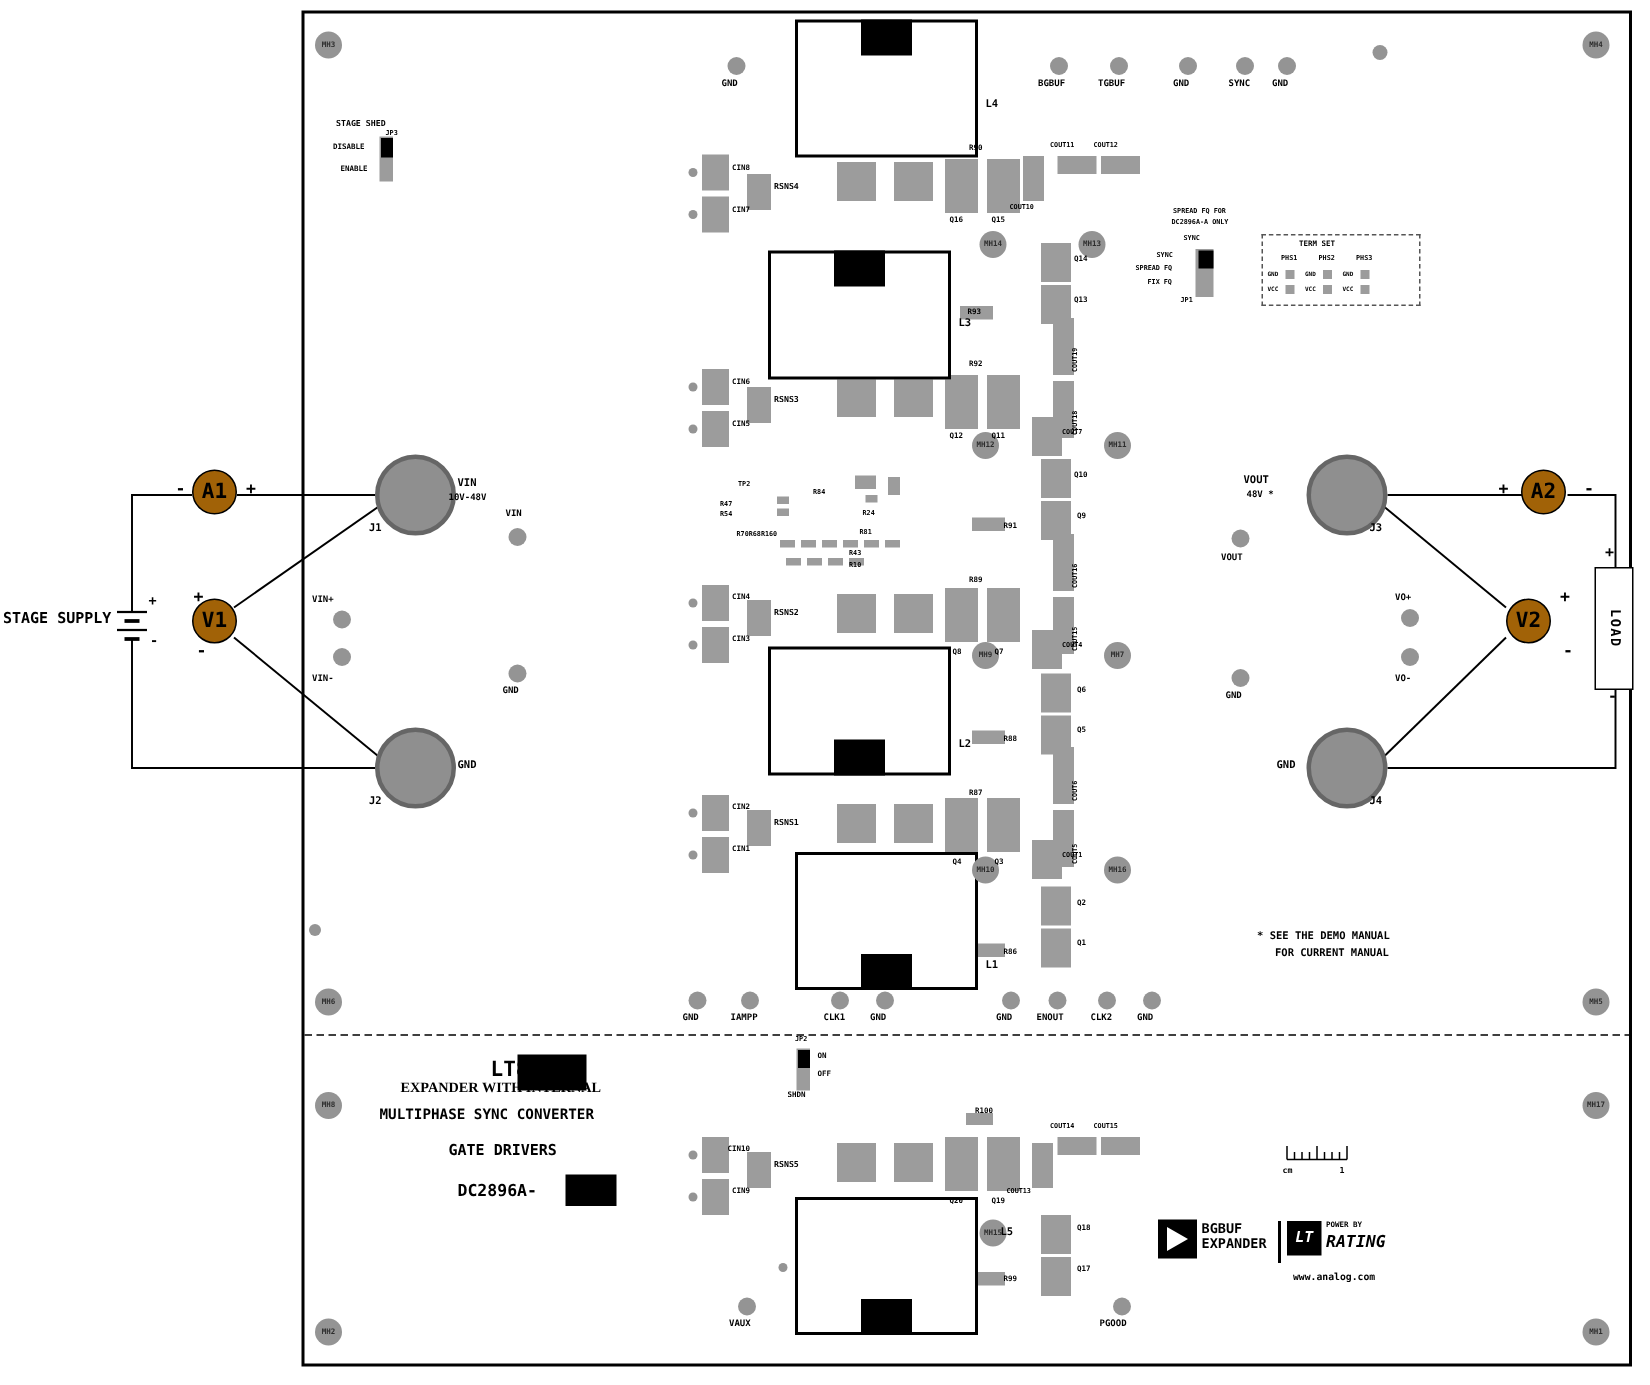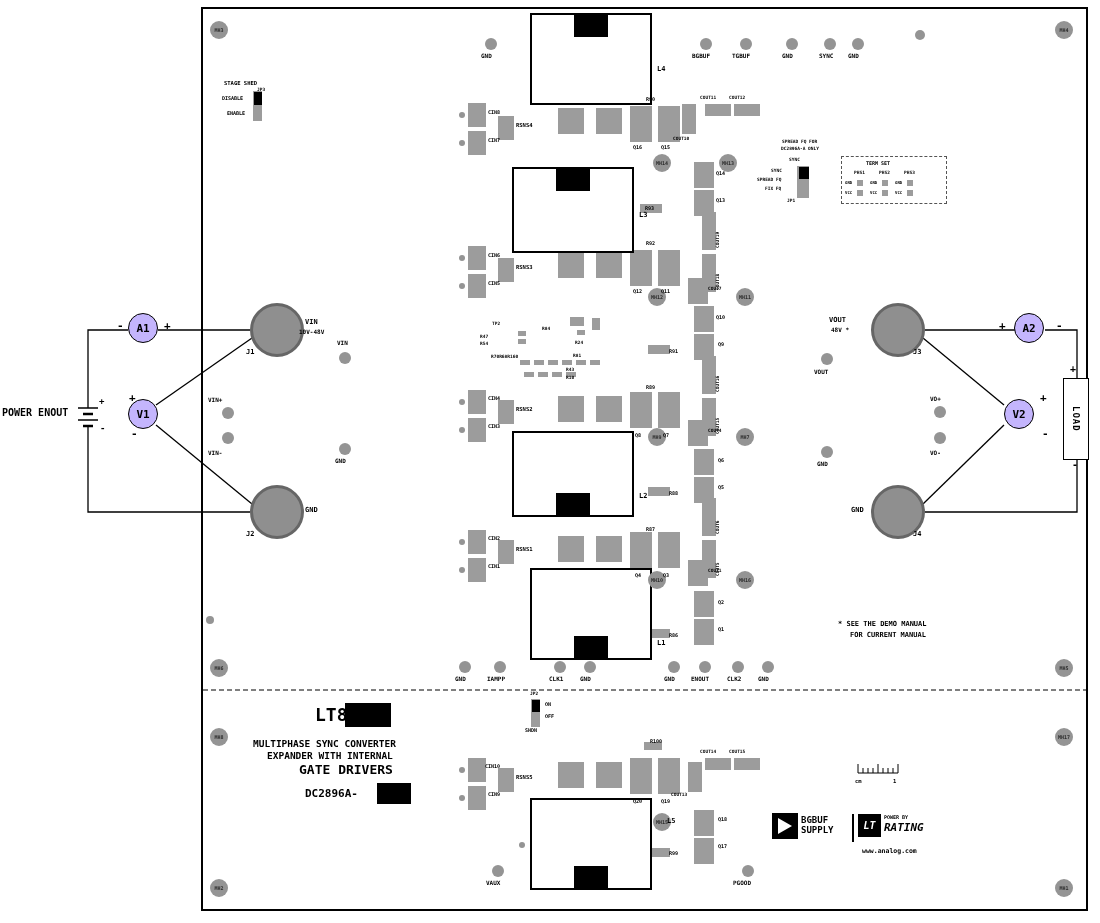--- a/index.html
+++ b/index.html
@@ -11,22 +11,22 @@
   .lbl{position:absolute;white-space:pre;font-weight:700;line-height:1;color:#000;}
   .pad{position:absolute;background:#9c9c9c;}
   .tp{position:absolute;background:#949494;border-radius:50%;}
   .dot{position:absolute;background:#949494;border-radius:50%;}
   .mh{position:absolute;background:#949494;border-radius:50%;display:flex;align-items:center;justify-content:center;
       font-size:5px;font-weight:700;color:#2d2d2d;}
   .jack{position:absolute;background:#8f8f8f;border:3px solid #666;border-radius:50%;box-sizing:border-box;}
   .ind{position:absolute;background:#fff;border:2px solid #000;box-sizing:border-box;}
   .indpad{position:absolute;background:#000;}
   .blk{position:absolute;background:#000;}
-  .meter{position:absolute;width:30px;height:30px;border:1.6px solid #000;border-radius:50%;background:#c4b5fd;
-         display:flex;align-items:center;justify-content:center;font-weight:700;font-size:11px;box-sizing:border-box;}
+  .meter{position:absolute;width:30px;height:30px;border:1.6px solid #000;border-radius:50%;background:#a16207;
+         display:flex;align-items:center;justify-content:center;font-weight:700;font-size:14px;box-sizing:border-box;}
   .load{position:absolute;left:1063px;top:378px;width:26px;height:82px;border:1.6px solid #000;box-sizing:border-box;
         display:flex;align-items:center;justify-content:center;writing-mode:vertical-rl;
         font-weight:700;font-size:9px;letter-spacing:1px;background:#fff;}
   .dashed-box{position:absolute;border:1px dashed #555;}
   .adlogo{position:absolute;left:772px;top:813px;width:26px;height:26px;background:#000;}
   .ltlogo{position:absolute;left:858px;top:814px;width:23px;height:23px;background:#000;color:#fff;
           display:flex;align-items:center;justify-content:center;font-weight:700;font-style:italic;font-size:10px;}
   .vbar{position:absolute;left:852px;top:814px;width:1.5px;height:28px;background:#000;}
 </style>
 </head>
@@ -63,38 +63,38 @@
       <line x1="868" y1="768" x2="868" y2="773"></line>
         <line x1="873" y1="768" x2="873" y2="773"></line>
       <line x1="878" y1="764" x2="878" y2="773"></line>
         <line x1="883" y1="768" x2="883" y2="773"></line>
       <line x1="888" y1="768" x2="888" y2="773"></line>
         <line x1="893" y1="768" x2="893" y2="773"></line>
       <line x1="898" y1="764" x2="898" y2="773"></line>
     </g>
   </svg>
 
-  <div class="lbl" style="left:2px;top:408px;font-size:10px">POWER ENOUT</div>
+  <div class="lbl" style="left:2px;top:408px;font-size:10px">STAGE SUPPLY</div>
 
   <div class="meter" style="left:128px;top:313px">A1</div>
   <div class="meter" style="left:128px;top:399px">V1</div>
   <div class="meter" style="left:1014px;top:313px">A2</div>
   <div class="meter" style="left:1004px;top:399px">V2</div>
 
   <div class="load">LOAD</div>
 
   <div class="dashed-box" style="left:841px;top:156px;width:104px;height:46px"></div>
 
   <div class="adlogo">
     <svg width="26" height="26">
         <polygon points="6,5 6,21 20,13" fill="#fff"></polygon>
       </svg>
   </div>
   <div class="lbl" style="left:801px;top:816px;font-size:9px">BGBUF</div>
-  <div class="lbl" style="left:801px;top:826px;font-size:9px">SUPPLY</div>
+  <div class="lbl" style="left:801px;top:826px;font-size:9px">EXPANDER</div>
   <div class="vbar"></div>
   <div class="ltlogo">LT</div>
   <div class="lbl" style="left:884px;top:815px;font-size:5px">POWER BY</div>
   <div class="lbl" style="left:884px;top:822px;font-size:11px;font-style:italic">RATING</div>
   <div class="lbl" style="left:862px;top:848px;font-size:6.5px">www.analog.com</div>
 
 <div class="pad" style="left: 468px; top: 103px; width: 18px; height: 24px;"></div>
     <div class="pad" style="left: 468px; top: 131px; width: 18px; height: 24px;"></div>
     <div class="pad" style="left: 498px; top: 116px; width: 16px; height: 24px;"></div>
     <div class="pad" style="left: 558px; top: 108px; width: 26px; height: 26px;"></div>
@@ -369,24 +369,24 @@
     <div class="lbl" style="left: 516px; top: 547px; font-size: 5.5px;">RSNS1</div>
     <div class="lbl" style="left: 646px; top: 527px; font-size: 5px;">R87</div>
     <div class="lbl" style="left: 635px; top: 573px; font-size: 5px;">Q4</div>
     <div class="lbl" style="left: 663px; top: 573px; font-size: 5px;">Q3</div>
     <div class="lbl" style="left: 708px; top: 569px; font-size: 4.5px;">COUT1</div>
     <div class="lbl" style="left: 718px; top: 600px; font-size: 5px;">Q2</div>
     <div class="lbl" style="left: 718px; top: 627px; font-size: 5px;">Q1</div>
     <div class="lbl" style="left: 669px; top: 633px; font-size: 5px;">R86</div>
     <div class="lbl" style="left: 838px; top: 621px; font-size: 7px;">* SEE THE DEMO MANUAL</div>
     <div class="lbl" style="left: 850px; top: 632px; font-size: 7px;">FOR CURRENT MANUAL</div>
-    <div class="lbl" style="left: 315px; top: 706px; font-size: 18px;">LT85</div>
+    <div class="lbl" style="left: 327px; top: 706px; font-size: 14px;">LT85</div>
     <div class="lbl" style="left: 253px; top: 739px; font-size: 9.5px;">MULTIPHASE SYNC CONVERTER</div>
-    <div class="lbl" style="left: 267px; top: 751px; font-size: 9.5px;">EXPANDER WITH INTERNAL</div>
-    <div class="lbl" style="left: 299px; top: 763px; font-size: 13px;">GATE DRIVERS</div>
+    <div class="lbl" style="left: 267px; top: 722px; font-size: 9.5px; font-family: Liberation Serif, serif;">EXPANDER WITH INTERNAL</div>
+    <div class="lbl" style="left: 299px; top: 763px; font-size: 10px;">GATE DRIVERS</div>
     <div class="lbl" style="left: 305px; top: 788px; font-size: 11px;">DC2896A-</div>
     <div class="lbl" style="left: 530px; top: 692px; font-size: 4.5px;">JP2</div>
     <div class="lbl" style="left: 545px; top: 702px; font-size: 5px;">ON</div>
     <div class="lbl" style="left: 545px; top: 714px; font-size: 5px;">OFF</div>
     <div class="lbl" style="left: 525px; top: 728px; font-size: 5px;">SHDN</div>
     <div class="lbl" style="left: 485px; top: 764px; font-size: 5px;">CIN10</div>
     <div class="lbl" style="left: 488px; top: 792px; font-size: 5px;">CIN9</div>
     <div class="lbl" style="left: 516px; top: 775px; font-size: 5.5px;">RSNS5</div>
     <div class="lbl" style="left: 650px; top: 739px; font-size: 5px;">R100</div>
     <div class="lbl" style="left: 633px; top: 799px; font-size: 5px;">Q20</div>

